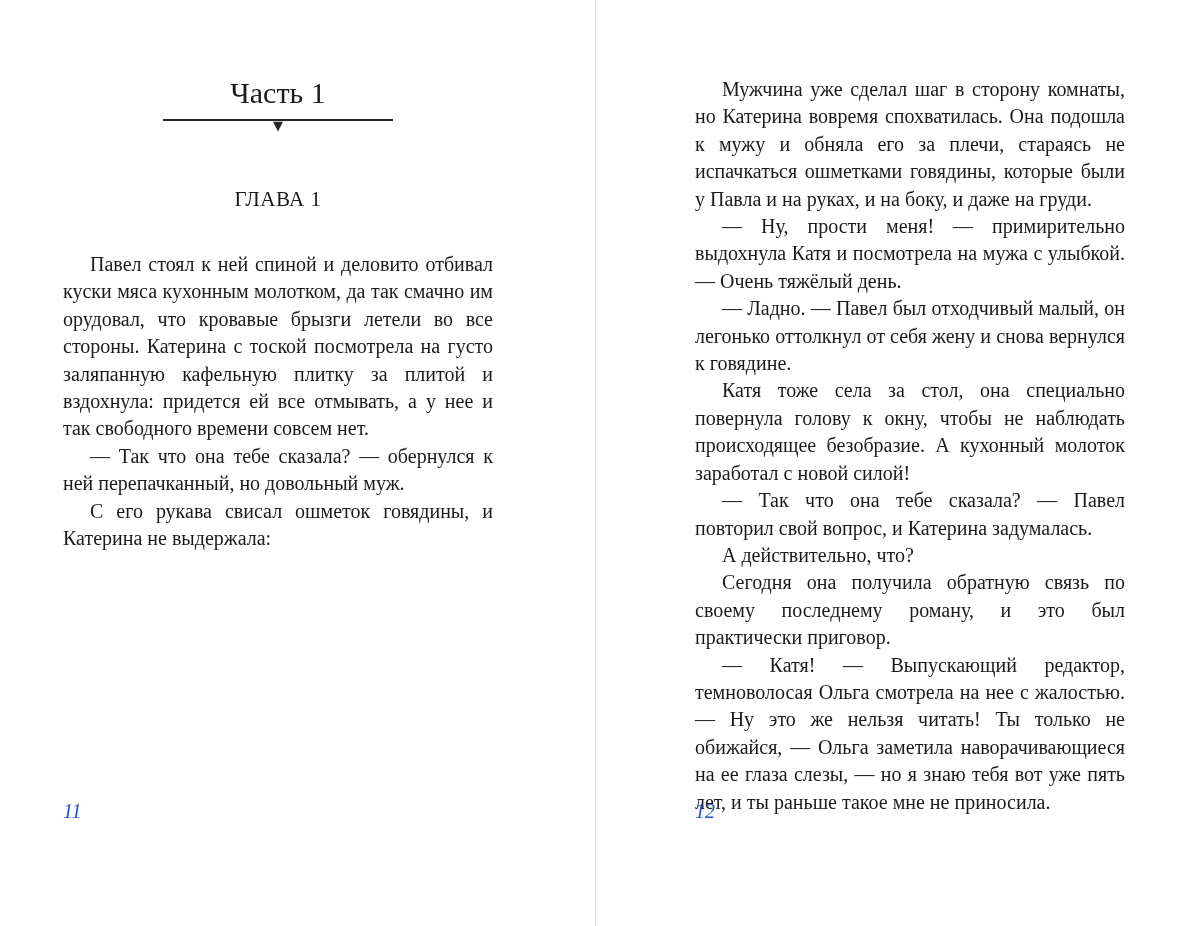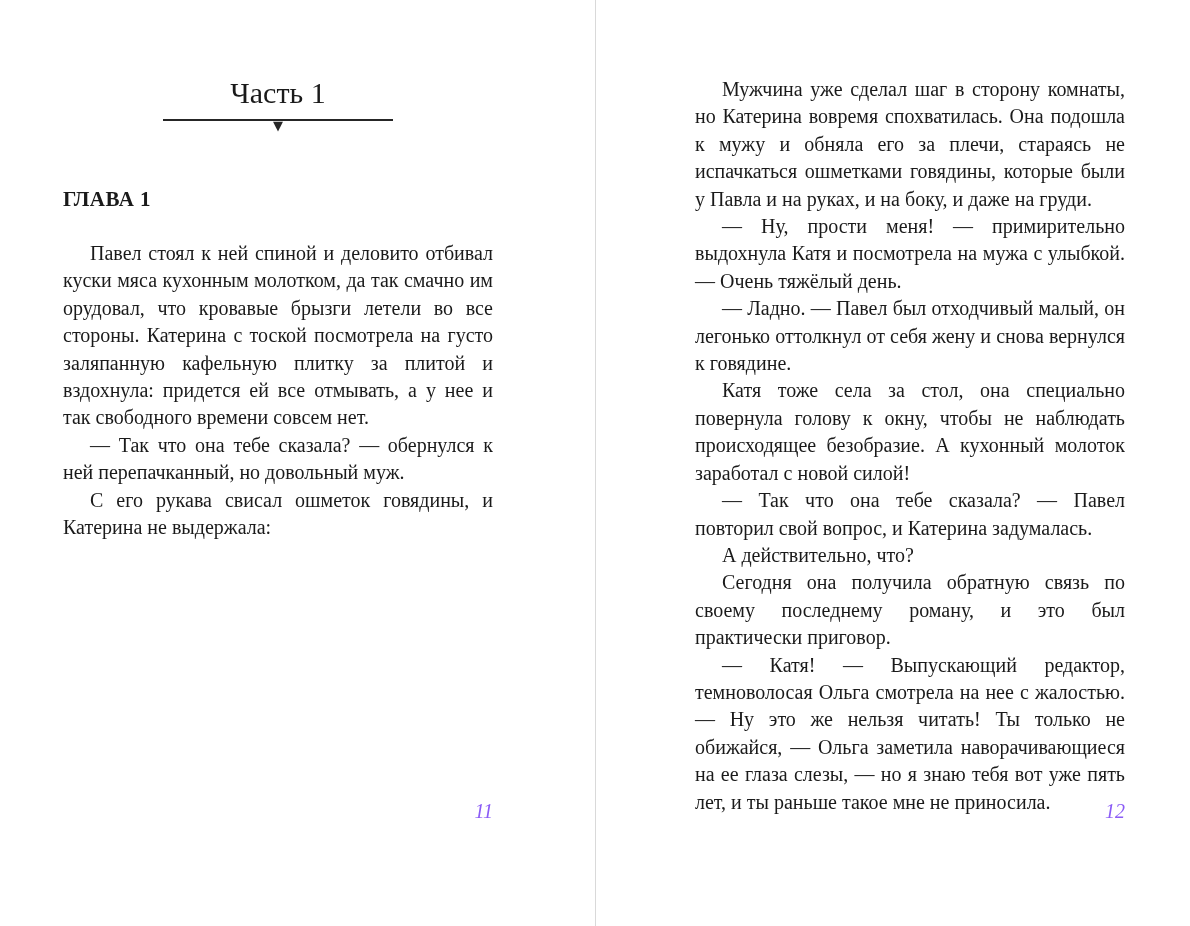--- a/index.html
+++ b/index.html
@@ -57,42 +57,43 @@
     left: 50%;
     transform: translateX(-50%);
     font-size: 13px;
     line-height: 13px;
     color: #262626;
     font-family: "DejaVu Sans", sans-serif;
   }
   .chapter-title {
     margin: 66px 0 0;
     font-size: 21px;
-    font-weight: bold;
+    font-weight: normal;
+    text-align: center;
     letter-spacing: 0.5px;
   }
   .body-text {
-    margin-top: 28px;
+    margin-top: 39px;
     font-size: 20px;
     line-height: 27.4px;
     text-align: justify;
   }
   .page.right .body-text { margin-top: 0; }
   .body-text p {
     margin: 0;
     padding: 0;
     text-indent: 27px;
   }
   .page-number {
     position: absolute;
     top: 800px;
     font-size: 20px;
     font-style: italic;
-    text-align: right;
-    color: #8b5cf6;
+    text-align: left;
+    color: #1d4ed8;
   }
   .page.left  .page-number { left: 63px;  width: 430px; }
   .page.right .page-number { left: 100px; width: 430px; font-style: italic; }
 </style>
 </head>
 <body>
 
 <div class="spread">
 
   <div class="page left">

